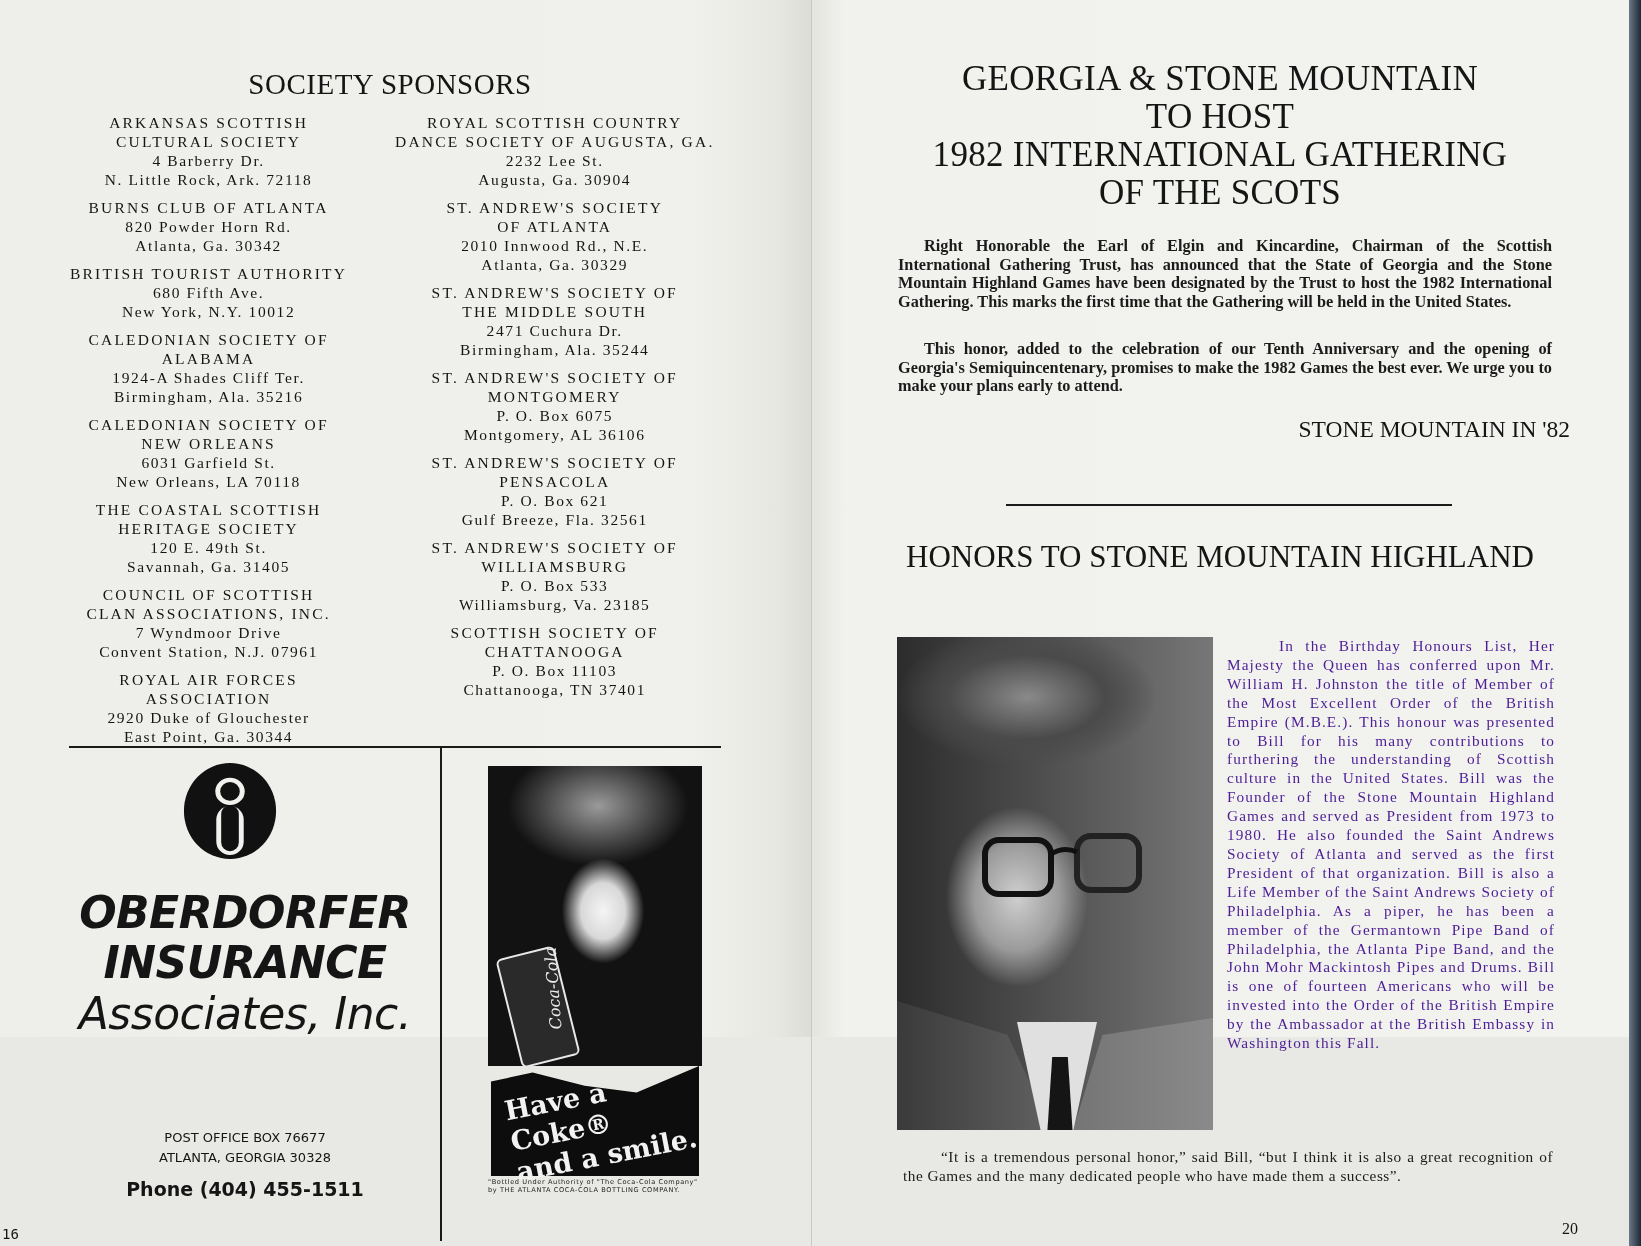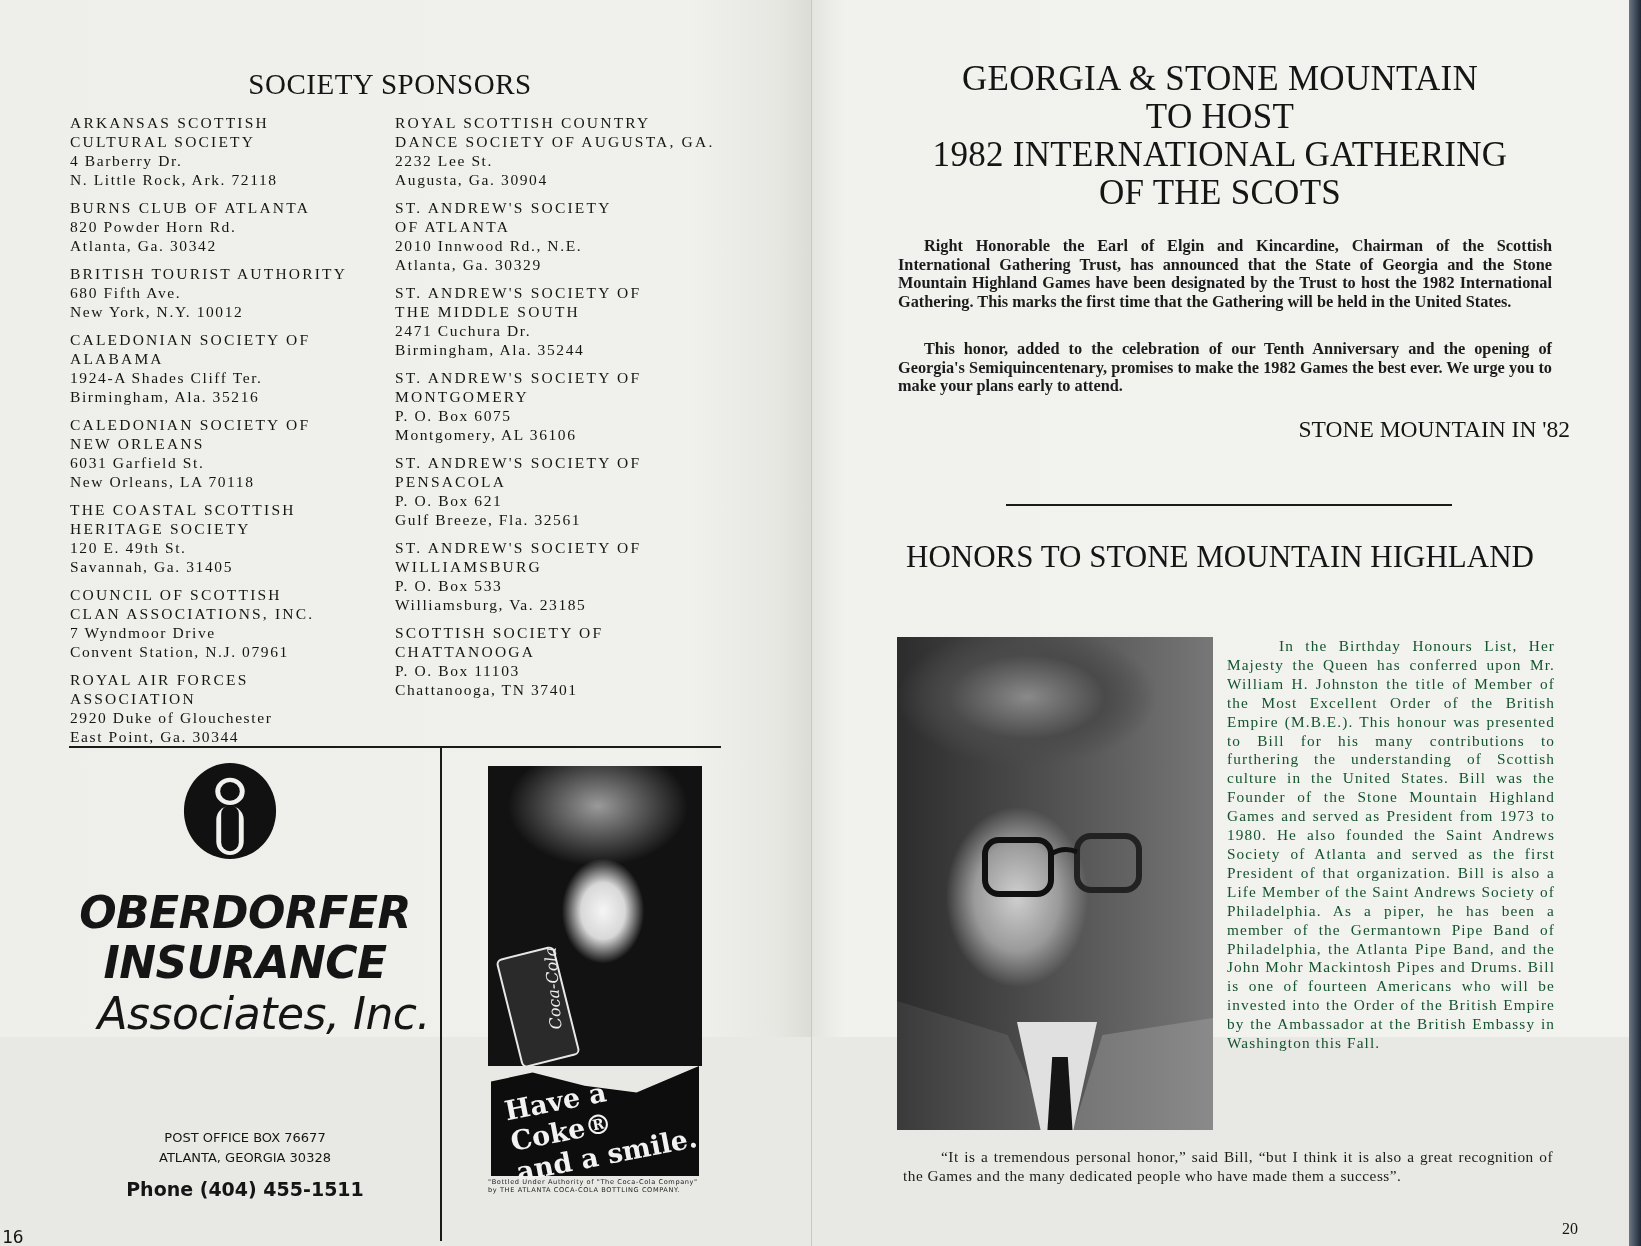--- a/index.html
+++ b/index.html
@@ -9,49 +9,49 @@
     font-family:"Liberation Serif", serif; color:#151515;
   }
   .page { position:absolute; top:0; height:1037px; background:#f1f1ee; }
   .page.left { left:0; width:812px; background:linear-gradient(to right,#eeeeea 0%,#f0f0ec 85%,#e7e7e2 96%,#dcdcd6 100%); }
   .page.right { left:812px; width:817px; background:linear-gradient(to right,#e4e4df 0%,#f1f1ee 4%,#f2f2ef 100%); }
   .edge-right { position:absolute; right:0; top:0; width:12px; height:1246px; background:linear-gradient(to right,#6b7787,#1e2835); }
   .gutter-line { position:absolute; left:811px; top:0; width:1px; height:1246px; background:#c9c9c3; }
 
   
   .sponsors-title { position:absolute; left:60px; top:68px; width:660px; text-align:center; font-size:29px; letter-spacing:0.5px; }
-  .col { position:absolute; top:113px; }
+  .col { position:absolute; top:113px;text-align:center; }
   .col.c1 { left:70px; }
   .col.c2 { left:395px; }
   .sponsor { margin-bottom:9px; }
   .sponsor .ln { font-size:15.5px; line-height:19px; letter-spacing:1.6px; white-space:nowrap; }
   .sponsor .nm { letter-spacing:2.2px; font-size:15.5px; }
 
   .hrule { position:absolute; left:69px; top:746px; width:652px; height:2px; background:#1a1a1a; }
   .vrule { position:absolute; left:440px; top:746px; width:2px; height:495px; background:#1a1a1a; }
 
   .ob-logo { position:absolute; left:181px; top:762px; width:98px; height:98px; }
   .ob-name { position:absolute; left:60px; top:888px; width:370px; text-align:center; font-family:"DejaVu Sans", sans-serif;font-style:italic; }
   .ob-name .l1 { font-size:44px; font-weight:bold; line-height:50px; letter-spacing:-0.5px; }
-  .ob-name .l3 { font-size:44px; line-height:52px; letter-spacing:-0.5px;text-align:right; }
+  .ob-name .l3 { font-size:44px; line-height:52px; letter-spacing:-0.5px; }
   .ob-addr { position:absolute; left:60px; top:1128px; width:370px; text-align:center; font-family:"DejaVu Sans", sans-serif; font-size:13px; line-height:20px; }
   .ob-phone { position:absolute; left:60px; top:1178px; width:370px; text-align:center; font-family:"DejaVu Sans", sans-serif; font-size:19px; font-weight:bold; }
 
   .coke { position:absolute; left:488px; top:766px; width:214px; height:434px; }
   .coke-photo { position:absolute; left:0; top:0; width:214px; height:300px; background:
       radial-gradient(ellipse 55px 70px at 115px 145px,#f5f5f5 0%,#d8d8d8 40%,transparent 75%),
       radial-gradient(ellipse 90px 60px at 110px 40px,#9a9a9a 0%,#3a3a3a 70%,transparent 100%),
       #121212; overflow:hidden; }
   .coke-can { position:absolute; left:20px; top:185px; width:56px; height:108px; background:#2a2a2a; border:2px solid #e8e8e8; border-radius:6px; transform:rotate(-14deg); }
   .coke-can span { position:absolute; left:6px; top:30px; color:#eee; font-family:"DejaVu Serif",serif; font-style:italic; font-size:16px; transform:rotate(-80deg); white-space:nowrap; }
   .coke-banner { position:absolute; left:3px; top:300px; width:208px; height:110px; background:#0d0d0d; clip-path:polygon(0 14%,20% 6%,45% 18%,70% 24%,100% 0,100% 100%,0 100%); }
   .coke-slogan { position:absolute; left:14px; top:330px; width:190px; color:#f2f2f2; font-family:"DejaVu Serif",serif; font-weight:bold; font-size:27px; line-height:31px; transform:rotate(-11deg); transform-origin:left top; text-align:left; }
   .coke-fine { position:absolute; left:0; top:412px; width:214px; font-family:"DejaVu Sans",sans-serif; font-size:6.6px; line-height:8px; letter-spacing:0.6px; color:#222; }
 
-  .pnum { position:absolute; font-size:18px; font-family:"DejaVu Sans Mono", monospace; }
+  .pnum { position:absolute; font-size:14px; font-family:"DejaVu Sans Mono", monospace; }
   .pnum.left { left:2px; top:1226px; }
   .pnum.right { left:1562px; top:1220px; font-family:"Liberation Serif",serif; font-size:16px; }
 
   
   .r-title { position:absolute; left:870px; top:60px; width:700px; text-align:center; font-size:35px; line-height:38px; letter-spacing:0.3px; }
   .r-para { position:absolute; left:898px; width:654px; font-size:16.3px; line-height:18.6px; text-align:justify; font-weight:bold; font-family:"Liberation Serif",serif; color:#1b1b1b; }
   .r-para.p1 { top:237px; }
   .r-para.p2 { top:340px; }
   .r-para p { margin:0; text-indent:26px; }
   .r-slogan { position:absolute; left:870px; top:408px; width:700px; text-align:right; font-size:23.5px; line-height:27px;margin-top:8px; }
@@ -61,21 +61,21 @@
   .photo { position:absolute; left:897px; top:637px; width:316px; height:493px; overflow:hidden; background:
       radial-gradient(ellipse 95px 120px at 120px 260px,#cfcfcf 0%,#9a9a9a 45%,transparent 75%),
       radial-gradient(ellipse 130px 70px at 130px 60px,#8a8a8a 0%,#4a4a4a 60%,transparent 100%),
       linear-gradient(to right,#2c2c2c 0%,#555 55%,#777 100%); }
   .photo .glasses { position:absolute; left:80px; top:195px; width:170px; height:70px; }
   .photo .collar { position:absolute; left:120px; top:385px; width:80px; height:110px; background:#e0e0e0; clip-path:polygon(0 0,100% 0,70% 100%,30% 100%); }
   .photo .tie { position:absolute; left:150px; top:420px; width:26px; height:80px; background:#151515; clip-path:polygon(20% 0,80% 0,100% 100%,0 100%); }
   .photo .jacket { position:absolute; left:0; top:330px; width:316px; height:170px; background:linear-gradient(to right,#3a3a3a,#6a6a6a 60%,#8a8a8a); clip-path:polygon(0 20%,35% 40%,50% 100%,0 100%); }
   .photo .jacket2 { position:absolute; left:0; top:330px; width:316px; height:170px; background:linear-gradient(to right,#5a5a5a,#8a8a8a); clip-path:polygon(65% 40%,100% 30%,100% 100%,55% 100%); }
 
-  .bio { position:absolute; left:1227px; top:637px; width:328px; font-size:15.3px; line-height:18.9px; letter-spacing:1.1px; text-align:justify; color:#14532d; }
+  .bio { position:absolute; left:1227px; top:637px; width:328px; font-size:15.3px; line-height:18.9px; letter-spacing:1.1px; text-align:justify; color:#4c1d95; }
   .bio p { margin:0; text-indent:52px; }
   .quote { position:absolute; left:903px; top:1148px; width:650px; font-size:15.3px; line-height:18.6px; letter-spacing:0.5px; text-align:justify; color:#1b1b1b; }
   .quote p { margin:0; text-indent:38px; }
 </style>
 </head>
 <body>
 
 <div class="page left">
   <div class="sponsors-title">SOCIETY SPONSORS</div>
   <div class="col c1" id="col1">

